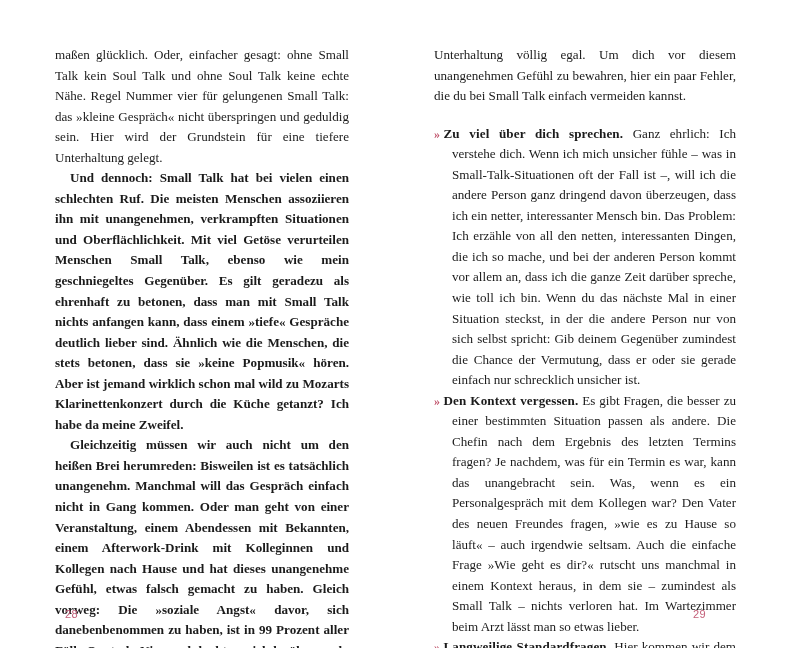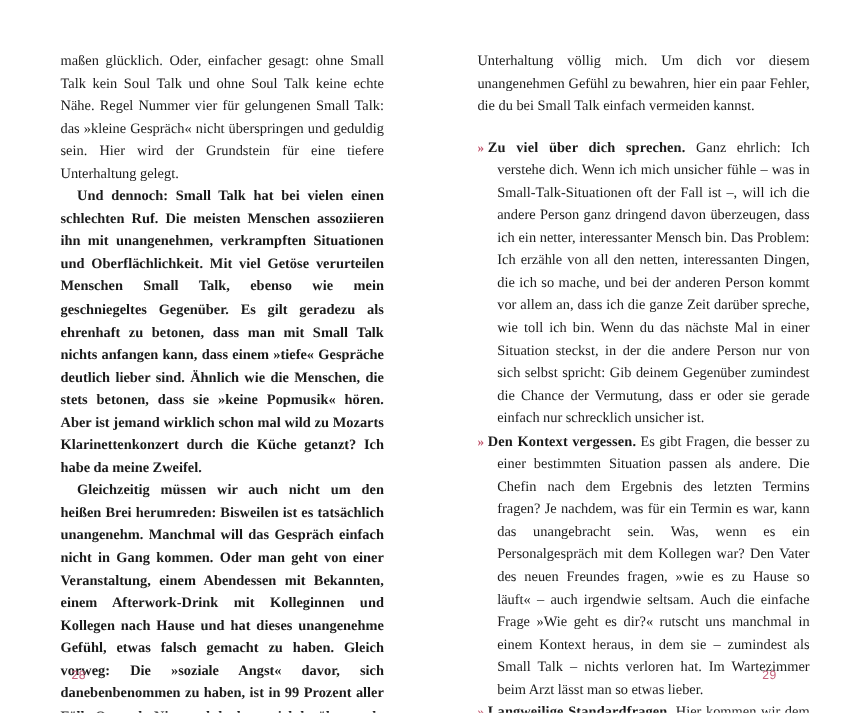--- a/index.html
+++ b/index.html
@@ -88,21 +88,21 @@
       <p>maßen glücklich. Oder, einfacher gesagt: ohne Small Talk kein Soul Talk und ohne Soul Talk keine echte Nähe. Regel Nummer vier für gelungenen Small Talk: das »kleine Gespräch« nicht überspringen und geduldig sein. Hier wird der Grundstein für eine tiefere Unterhaltung gelegt.</p>
       <p class="indent">Und dennoch: Small Talk hat bei vielen einen schlechten Ruf. Die meisten Menschen assoziieren ihn mit unangenehmen, verkrampften Situationen und Oberflächlichkeit. Mit viel Getöse verurteilen Menschen Small Talk, ebenso wie mein geschniegeltes Gegenüber. Es gilt geradezu als ehrenhaft zu betonen, dass man mit Small Talk nichts anfangen kann, dass einem »tiefe« Gespräche deutlich lieber sind. Ähnlich wie die Menschen, die stets betonen, dass sie »keine Popmusik« hören. Aber ist jemand wirklich schon mal wild zu Mozarts Klarinettenkonzert durch die Küche getanzt? Ich habe da meine Zweifel.</p>
       <p class="indent">Gleichzeitig müssen wir auch nicht um den heißen Brei herumreden: Bisweilen ist es tatsächlich unangenehm. Manchmal will das Gespräch einfach nicht in Gang kommen. Oder man geht von einer Veranstaltung, einem Abendessen mit Bekannten, einem Afterwork-Drink mit Kolleginnen und Kollegen nach Hause und hat dieses unangenehme Gefühl, etwas falsch gemacht zu haben. Gleich vorweg: Die »soziale Angst« davor, sich danebenbenommen zu haben, ist in 99 Prozent aller Fälle Quatsch. Niemand denkt so viel darüber nach, was du gesagt oder getan hast, wie du selbst. Auch die anderen sind viel zu beschäftigt damit, über sich selbst nachzudenken.</p>
 
     </div>
     <div class="folio folio-left">28</div>
   </div>
 
   <div class="page page-recto">
     <div class="textblock">
-      <p>Unterhaltung völlig mich. Um dich vor diesem unangenehmen Gefühl zu bewahren, hier ein paar Fehler, die du bei Small Talk einfach vermeiden kannst.</p>
+      <p>Unterhaltung völlig egal. Um dich vor diesem unangenehmen Gefühl zu bewahren, hier ein paar Fehler, die du bei Small Talk einfach vermeiden kannst.</p>
 
       <p class="bullet-para first-bullet"><span class="bullet-marker">»</span><span class="lead">Zu viel über dich sprechen.</span><span> Ganz ehrlich: Ich verstehe dich. Wenn ich mich unsicher fühle – was in Small-Talk-Situationen oft der Fall ist –, will ich die andere Person ganz dringend davon überzeugen, dass ich ein netter, interessanter Mensch bin. Das Problem: Ich erzähle von all den netten, interessanten Dingen, die ich so mache, und bei der anderen Person kommt vor allem an, dass ich die ganze Zeit darüber spreche, wie toll ich bin. Wenn du das nächste Mal in einer Situation steckst, in der die andere Person nur von sich selbst spricht: Gib deinem Gegenüber zumindest die Chance der Vermutung, dass er oder sie gerade einfach nur schrecklich unsicher ist.</span></p>
 
       <p class="bullet-para"><span class="bullet-marker">»</span><span class="lead">Den Kontext vergessen.</span><span> Es gibt Fragen, die besser zu einer bestimmten Situation passen als andere. Die Chefin nach dem Ergebnis des letzten Termins fragen? Je nachdem, was für ein Termin es war, kann das unangebracht sein. Was, wenn es ein Personalgespräch mit dem Kollegen war? Den Vater des neuen Freundes fragen, »wie es zu Hause so läuft« – auch irgendwie seltsam. Auch die einfache Frage »Wie geht es dir?« rutscht uns manchmal in einem Kontext heraus, in dem sie – zumindest als Small Talk – nichts verloren hat. Im Wartezimmer beim Arzt lässt man so etwas lieber.</span></p>
 
       <p class="bullet-para"><span class="bullet-marker">»</span><span class="lead">Langweilige Standardfragen.</span><span> Hier kommen wir dem eigentlichen Problem des Jungen mit dem langen Namen näher: Es geht nicht um Small Talk selbst, son-</span></p>
     </div>
     <div class="folio folio-right">29</div>
   </div>
 

